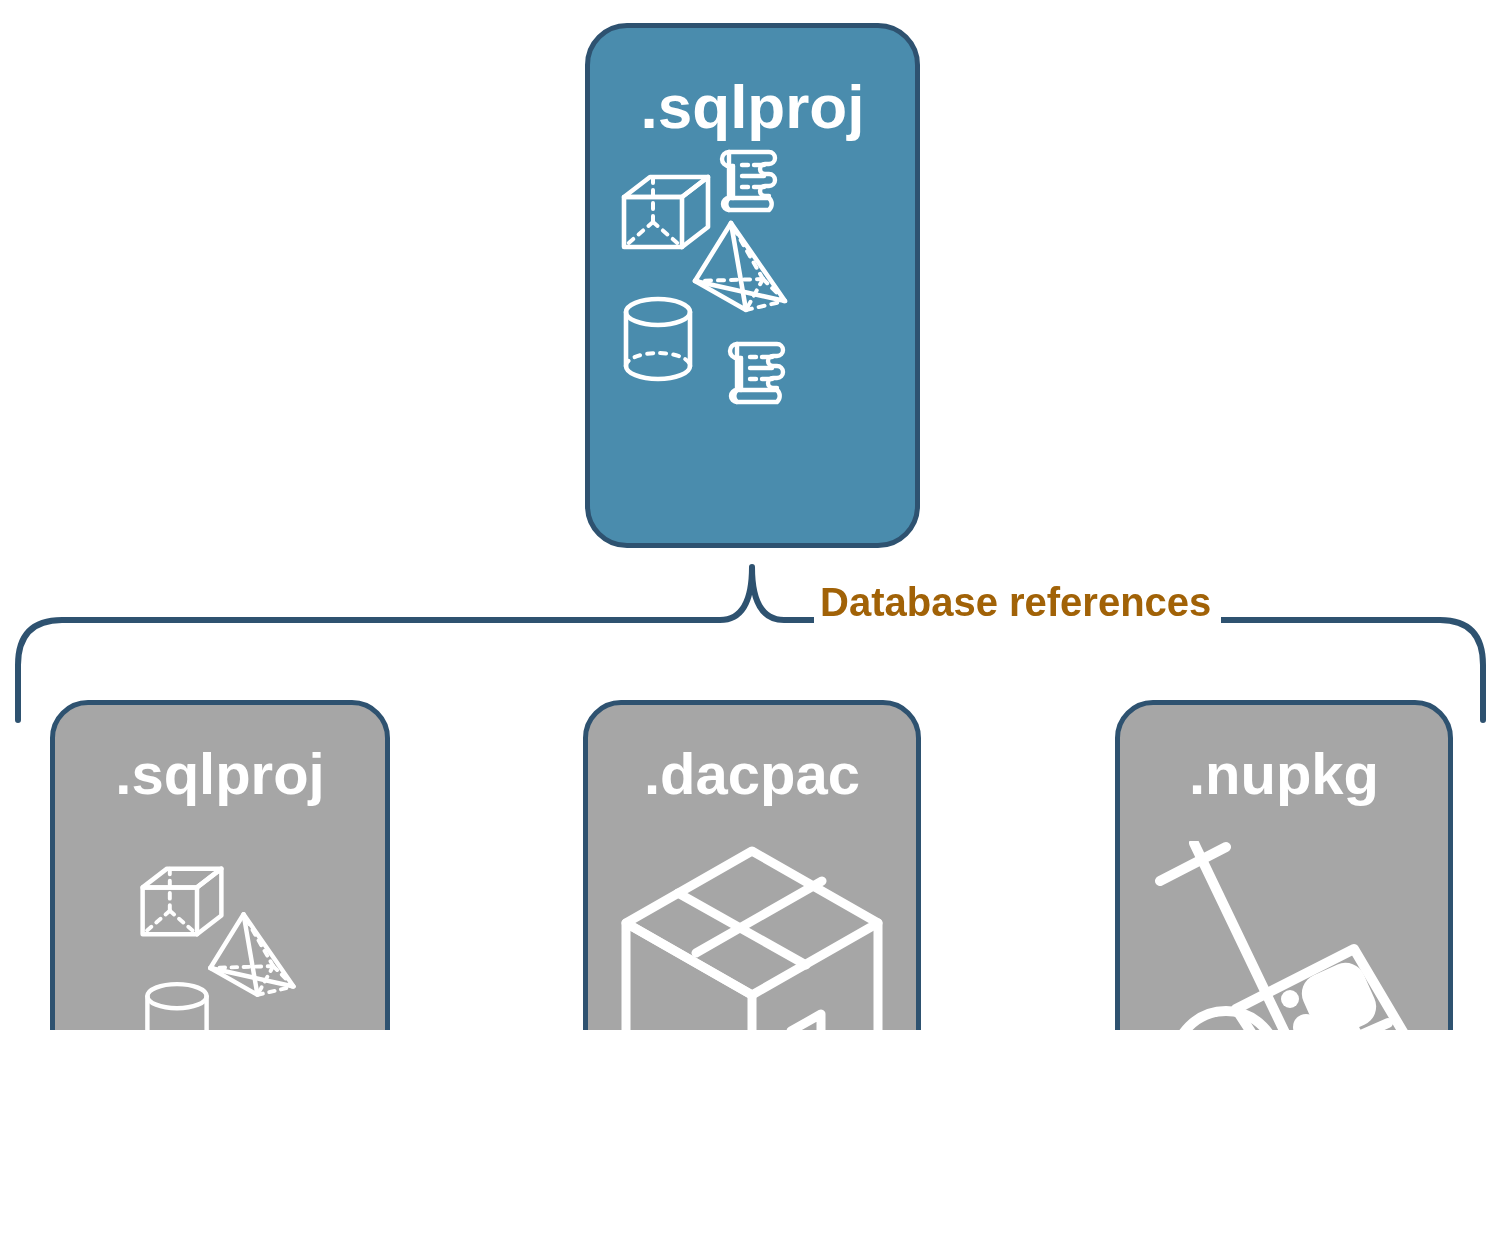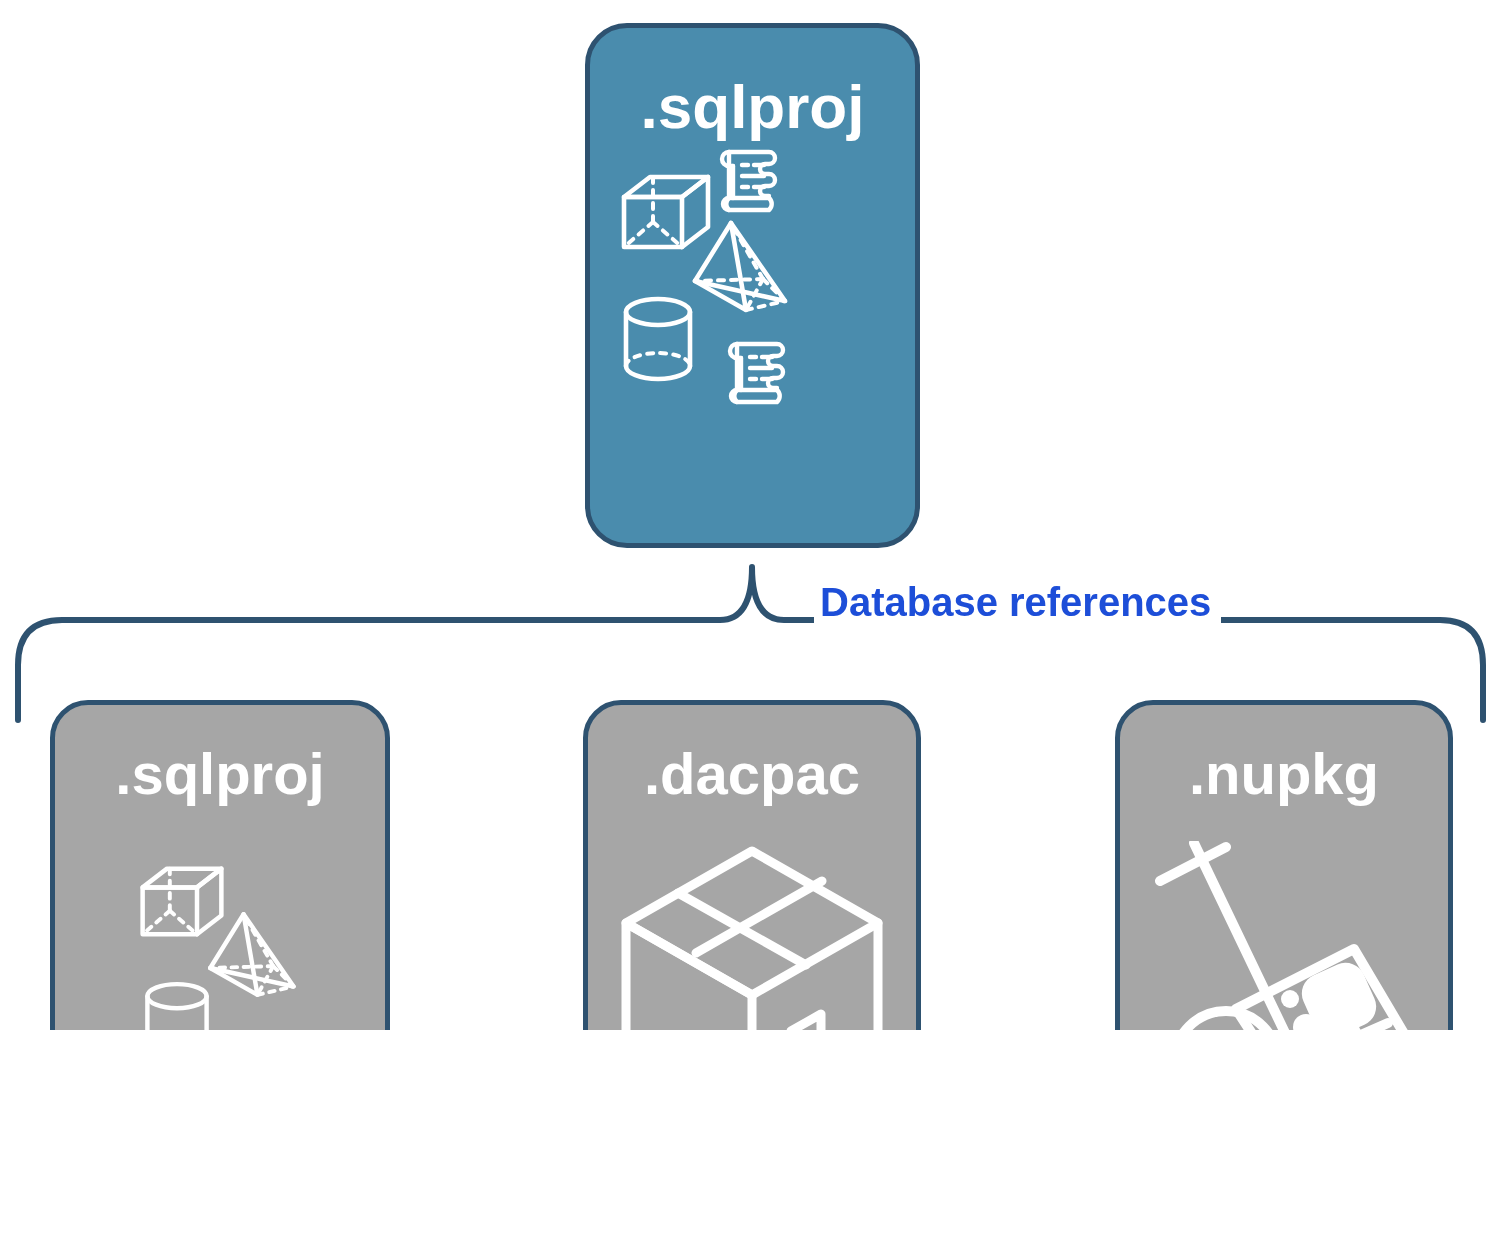--- a/index.html
+++ b/index.html
@@ -78,21 +78,21 @@
     pointer-events: none;
   }
 
   
   .brace-label {
     position: absolute;
     left: 814px;
     top: 578px;
     font-size: 40px;
     font-weight: bold;
-    color: #1d4ed8;
+    color: #a16207;
     background: #ffffff;
     padding: 2px 10px 4px 6px;
     white-space: nowrap;
     line-height: 1.1;
     user-select: none;
   }
 </style>
 </head>
 <body>
 

